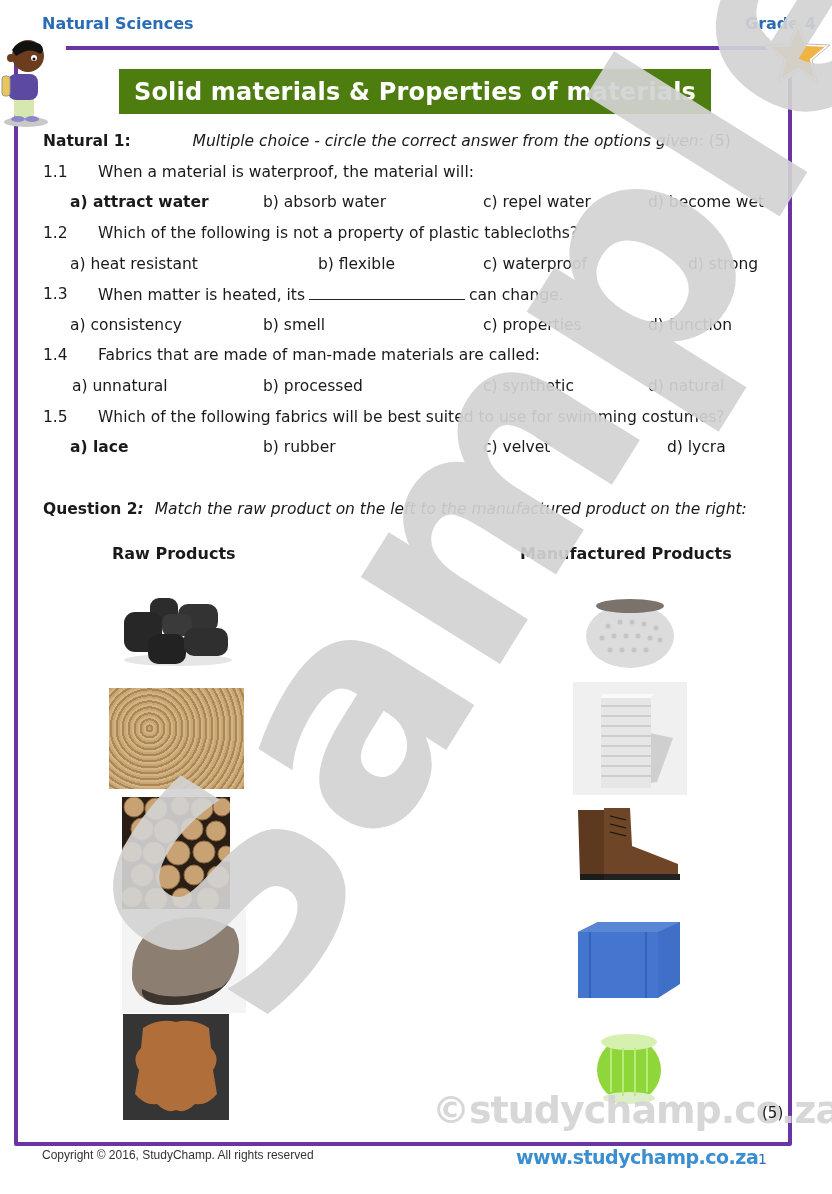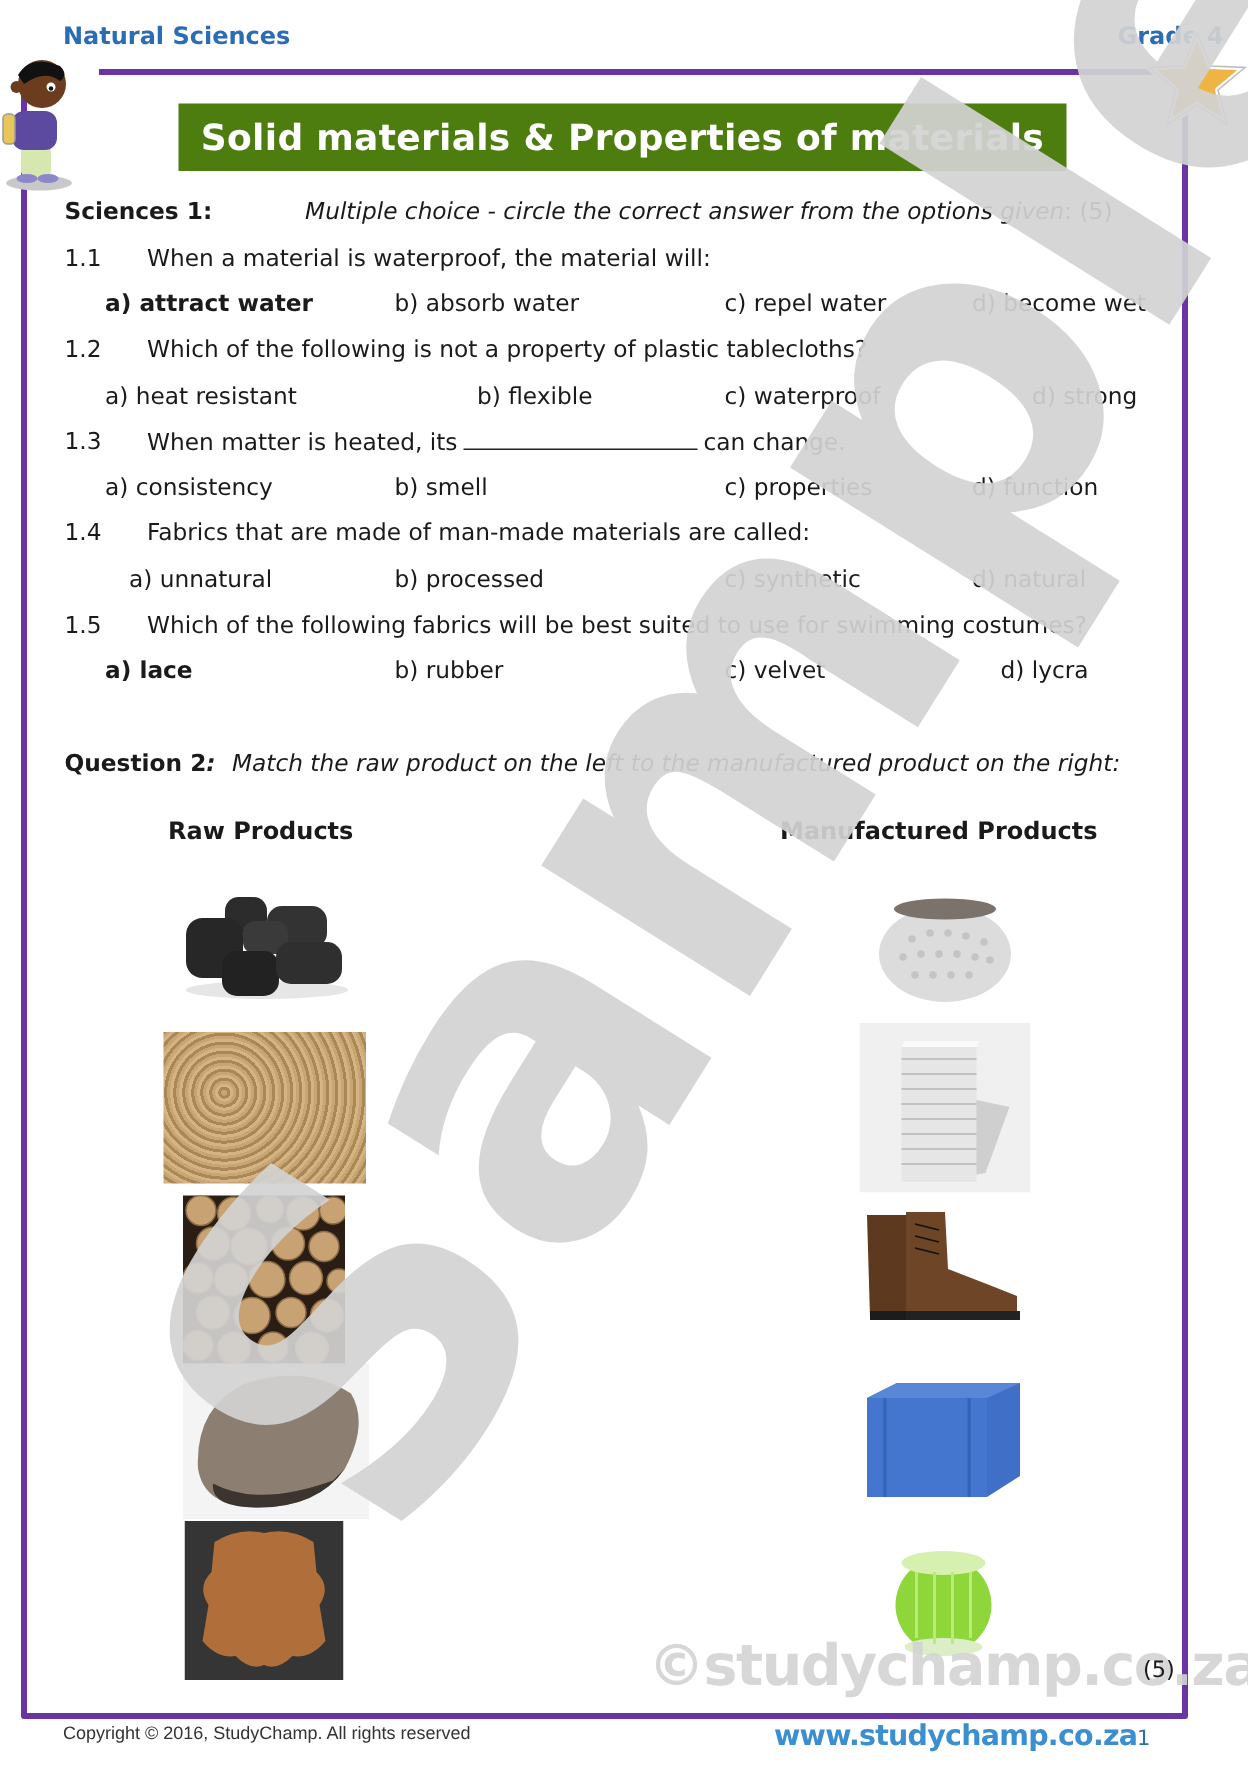--- a/index.html
+++ b/index.html
@@ -66,21 +66,21 @@
 <svg class="star" viewBox="0 0 72 72">
   <polygon points="36,4 45,26 68,27 50,42 56,65 36,52 16,65 22,42 4,27 27,26" fill="#f0b445" stroke="#ffffff" stroke-width="4" stroke-linejoin="round"></polygon>
   <polygon points="36,4 45,26 68,27 50,42 56,65 36,52 16,65 22,42 4,27 27,26" fill="none" stroke="#bbbbbb" stroke-width="1"></polygon>
 </svg>
 
 <div class="title-box">
   <span>Solid materials &amp; Properties of materials</span>
 </div>
 
 <div class="q-head" style="top:132px;">
-  <b>Sciences 1:</b>
+  <b>Natural 1:</b>
   <span style="display:inline-block;width:52px;"></span>
   <i>Multiple choice - circle the correct answer from the options given</i><span>: (5)</span>
 </div>
 
 <div class="line" style="top:163px;width:800px;">
   <span class="num">1.1</span>
   <span class="qtext">When a material is waterproof, the material will:</span>
 </div>
 <div class="line" style="top:193px;width:800px;">
   <span class="opt" style="left:70px;font-weight:bold;">a) attract water</span>
@@ -109,21 +109,21 @@
   <span class="opt" style="left:263px;">b) smell</span>
   <span class="opt" style="left:483px;">c) properties</span>
   <span class="opt" style="left:648px;">d) function</span>
 </div>
 
 <div class="line" style="top:346px;width:800px;">
   <span class="num">1.4</span>
   <span class="qtext">Fabrics that are made of man-made materials are called:</span>
 </div>
 <div class="line" style="top:377px;width:800px;">
-  <span class="opt" style="left:86px;">a) unnatural</span>
+  <span class="opt" style="left:72px;">a) unnatural</span>
   <span class="opt" style="left:263px;">b) processed</span>
   <span class="opt" style="left:483px;">c) synthetic</span>
   <span class="opt" style="left:648px;">d) natural</span>
 </div>
 
 <div class="line" style="top:408px;width:800px;">
   <span class="num">1.5</span>
   <span class="qtext">Which of the following fabrics will be best suited to use for swimming costumes?</span>
 </div>
 <div class="line" style="top:438px;width:800px;">

